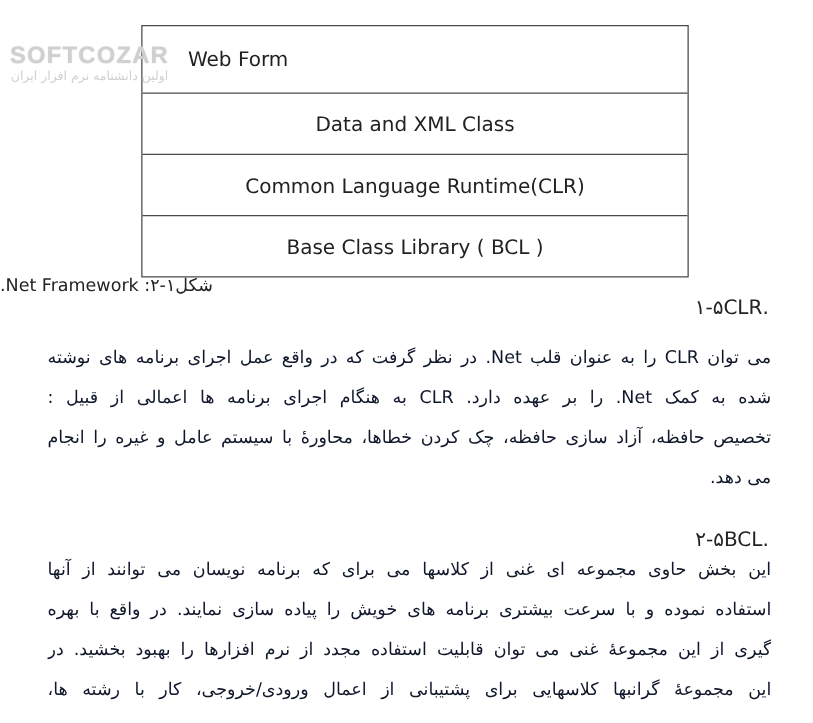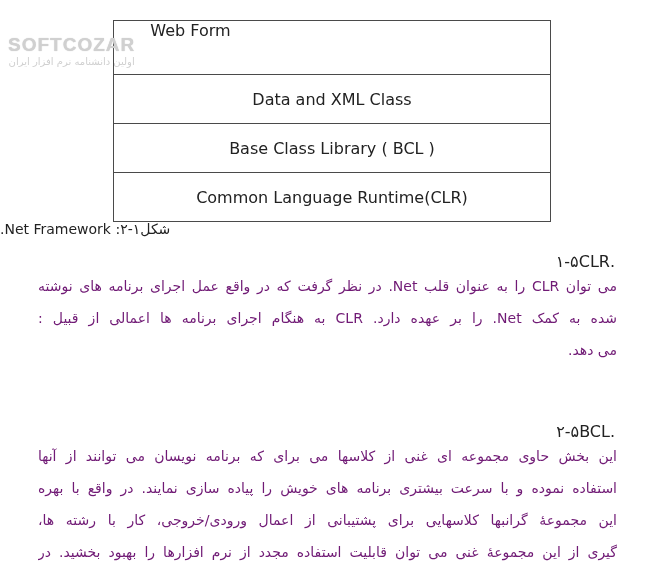--- a/index.html
+++ b/index.html
@@ -28,78 +28,79 @@
     position: absolute; left: 113px; top: 20px; width: 438px;
     border: 1.5px solid #4a4a4a; box-sizing: border-box;
   }
   .stack-row { display: flex; border-top: 1.5px solid #4a4a4a; }
   .stack-row:first-child { border-top: none; }
   .cell {
     display: flex; align-items: center; justify-content: center;
     font-family: "DejaVu Sans", sans-serif; font-size: 16px; color: #222;
     box-sizing: border-box;
   }
-  .row-top { height: 53px; flex-direction: column; }
+  .row-top { height: 53px; }
   .row-top .cell { border-left: 1.5px solid #4a4a4a; }
   .row-top .cell:first-child { border-left: none; }
   .c1 { width: 153px; } .c2 { width: 131px; } .c3 { flex: 1; }
   .row-full { height: 48px; }
   .row-full .cell { flex: 1; }
   .caption {
     position: absolute; left: 0; width: 650px; top: 221px; text-align: left;
     font-size: 14px; direction: rtl; color: #222;
   }
   .heading {
     position: absolute; right: 35px; direction: rtl;
     font-size: 16px; color: #222; white-space: nowrap;
   }
   .heading .num { margin-left: 22px; }
   .para {
     position: absolute; left: 38px; width: 579px; direction: rtl;
     font-family: "DejaVu Sans", sans-serif; font-size: 14px;
-    text-align: justify; color: #701a75;
+    text-align: justify; color: #0f172a;
   }
   .line { height: 32px; line-height: 32px; white-space: nowrap; overflow: hidden; text-align-last: justify; text-align: justify; }
   .line.last { text-align-last: right; }
 </style>
 </head>
 <body>
 
 <div class="watermark">
   <div class="wm-brand">SOFTCOZAR</div>
   <div class="wm-sub">اولین دانشنامه نرم افزار ایران</div>
 </div>
 
 <div class="stack">
   <div class="stack-row row-top">
     <div class="cell c1">Web Form</div>
   </div>
   <div class="stack-row row-full">
     <div class="cell">Data and XML Class</div>
   </div>
   <div class="stack-row row-full">
-    <div class="cell">Base Class Library ( BCL )</div>
+    <div class="cell">Common Language Runtime(CLR)</div>
   </div>
   <div class="stack-row row-full">
-    <div class="cell">Common Language Runtime(CLR)</div>
+    <div class="cell">Base Class Library ( BCL )</div>
   </div>
 </div>
 
 <div class="caption">شکل۱-۲: Net Framework.</div>
 
-<div class="heading" style="top:252px;text-align:right;">
+<div class="heading" style="top:236px;text-align:right;">
   <span class="num">.۱-۵</span><span>CLR</span>
 </div>
 <div class="para" style="top:270px;">
   <div class="line">می توان CLR را به عنوان قلب Net. در نظر گرفت که در واقع عمل اجرای برنامه های نوشته</div>
   <div class="line">شده به کمک  Net. را بر عهده دارد. CLR به هنگام اجرای برنامه ها اعمالی از قبیل :</div>
+  <div class="line">تخصیص حافظه، آزاد سازی حافظه، چک کردن خطاها، محاورهٔ با سیستم عامل و غیره را انجام</div>
   <div class="line last">می دهد.</div>
 </div>
 
 <div class="heading" style="top:422px;">
   <span class="num">.۲-۵</span><span>BCL</span>
 </div>
 <div class="para" style="top:440px;">
   <div class="line">این بخش حاوی مجموعه ای غنی از کلاسها می برای که برنامه نویسان می توانند از آنها</div>
   <div class="line">استفاده نموده و با سرعت بیشتری برنامه های خویش را پیاده سازی نمایند. در واقع با بهره</div>
+  <div class="line">گیری از این مجموعهٔ غنی می توان قابلیت استفاده مجدد از نرم افزارها را بهبود بخشید. در</div>
   <div class="line">این مجموعهٔ گرانبها کلاسهایی برای پشتیبانی از اعمال ورودی/خروجی، کار با رشته ها،</div>
-  <div class="line">گیری از این مجموعهٔ غنی می توان قابلیت استفاده مجدد از نرم افزارها را بهبود بخشید. در</div>
 </div>
 
 </body></html>

